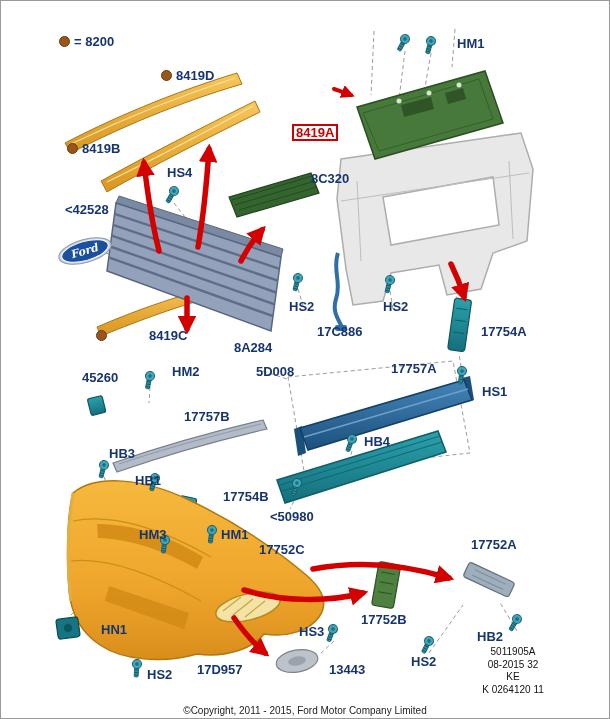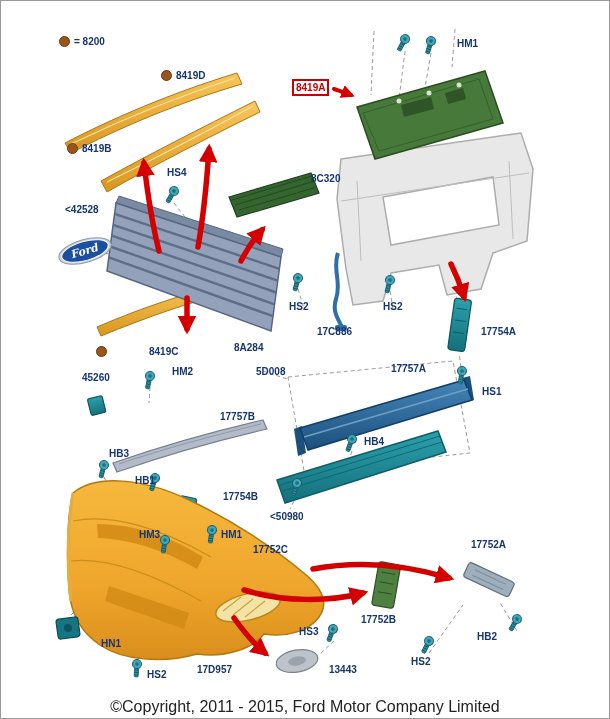--- a/index.html
+++ b/index.html
@@ -5,36 +5,36 @@
   html,body{margin:0;padding:0;background:#fff;}
   .stage{
     position:relative;width:610px;height:719px;background:#ffffff;
     font-family:"Liberation Sans",sans-serif;overflow:hidden;
     border:1px solid #9a9a9a;box-sizing:border-box;
   }
   .stage svg{position:absolute;left:0;top:0;}
   .label-layer{position:absolute;left:0;top:0;width:100%;height:100%;pointer-events:none;}
   .label{
     position:absolute;display:flex;align-items:center;gap:4px;
-    font-weight:bold;font-size:10px;color:#16356F;white-space:nowrap;line-height:13px;
+    font-weight:bold;font-size:13px;color:#16356F;white-space:nowrap;line-height:13px;
   }
   .label.red{
-    color:#CC0000;border:2px solid #CC0000;padding:0 2px;background:rgba(255,255,255,.65);
+    color:#CC0000;border:2px solid #CC0000;padding:0 2px;background:rgba(255,255,255,.65);margin-top:45px;
   }
   .dot{
     width:9px;height:9px;border-radius:50%;background:#9A551B;border:1px solid #6E3A0D;
     display:inline-block;flex:0 0 auto;
   }
   .catalog{
     position:absolute;left:462px;top:645px;width:100px;text-align:center;
     font-size:10px;line-height:12.5px;color:#111;font-weight:normal;
   }
   .copyright{
     position:absolute;left:0;right:0;bottom:2px;text-align:center;
-    font-size:16px;color:#222;
+    font-size:10px;color:#222;
   }
 </style>
 </head>
 <body>
 
 <div class="stage">
 
 <svg width="610" height="719" viewBox="0 0 610 719" xmlns="http://www.w3.org/2000/svg">
   <defs>
     <linearGradient id="gold" x1="0" y1="0" x2="0" y2="1">
@@ -256,21 +256,21 @@
       </div>
       <div class="label" style="left: 382px; top: 299px;">
         <span>HS2</span>
       </div>
       <div class="label" style="left: 316px; top: 324px;">
         <span>17C886</span>
       </div>
       <div class="label" style="left: 480px; top: 324px;">
         <span>17754A</span>
       </div>
-      <div class="label" style="left: 95px; top: 344px; gap: 42px;">
+      <div class="label" style="left: 95px; top: 328px; gap: 42px;">
         <span class="dot"></span>
         <span>8419C</span>
       </div>
       <div class="label" style="left: 233px; top: 340px;">
         <span>8A284</span>
       </div>
       <div class="label" style="left: 481px; top: 384px;">
         <span>HS1</span>
       </div>
       <div class="label" style="left: 81px; top: 370px;">
@@ -278,21 +278,21 @@
       </div>
       <div class="label" style="left: 171px; top: 364px;">
         <span>HM2</span>
       </div>
       <div class="label" style="left: 255px; top: 364px;">
         <span>5D008</span>
       </div>
       <div class="label" style="left: 390px; top: 361px;">
         <span>17757A</span>
       </div>
-      <div class="label" style="left: 183px; top: 409px; margin-left: 36px;">
+      <div class="label" style="left: 183px; top: 409px;">
         <span>17757B</span>
       </div>
       <div class="label" style="left: 108px; top: 446px;">
         <span>HB3</span>
       </div>
       <div class="label" style="left: 363px; top: 434px;">
         <span>HB4</span>
       </div>
       <div class="label" style="left: 134px; top: 473px;">
         <span>HB1</span>
@@ -302,27 +302,27 @@
       </div>
       <div class="label" style="left: 269px; top: 509px;">
         <span>&lt;50980</span>
       </div>
       <div class="label" style="left: 138px; top: 527px;">
         <span>HM3</span>
       </div>
       <div class="label" style="left: 220px; top: 527px;">
         <span>HM1</span>
       </div>
-      <div class="label" style="left: 252px; top: 542px;">
+      <div class="label" style="left: 258px; top: 542px;">
         <span>17752C</span>
       </div>
       <div class="label" style="left: 470px; top: 537px;">
         <span>17752A</span>
       </div>
-      <div class="label" style="left: 60px; top: 636px; padding-left: 40px;">
+      <div class="label" style="left: 60px; top: 622px; padding-left: 40px;">
         <span>HN1</span>
       </div>
       <div class="label" style="left: 146px; top: 667px;">
         <span>HS2</span>
       </div>
       <div class="label" style="left: 196px; top: 662px;">
         <span>17D957</span>
       </div>
       <div class="label" style="left: 298px; top: 624px;">
         <span>HS3</span>
@@ -334,16 +334,22 @@
         <span>17752B</span>
       </div>
       <div class="label" style="left: 410px; top: 654px;">
         <span>HS2</span>
       </div>
       <div class="label" style="left: 476px; top: 629px;">
         <span>HB2</span>
       </div>
     </div>
 
+<div class="catalog">
+  <div>5011905A</div>
+  <div>08-2015 32</div>
+  <div>KE</div>
+  <div>K 0264120 11</div>
+</div>
 
 <div class="copyright">©Copyright, 2011 - 2015, Ford Motor Company Limited</div>
 
 </div>
 
 </body></html>

